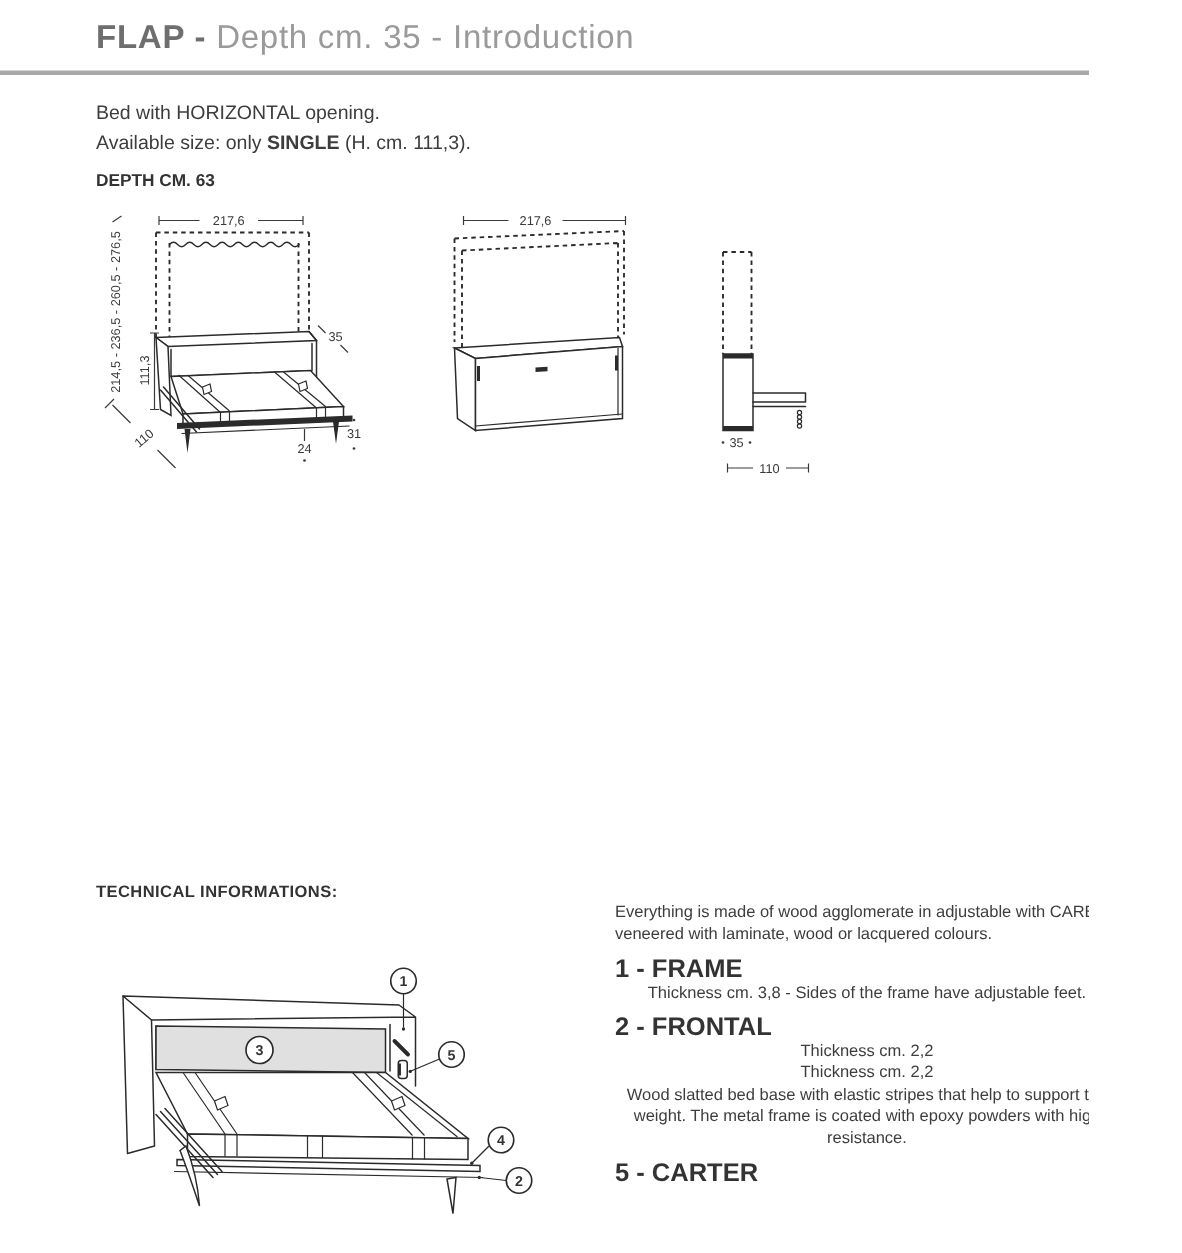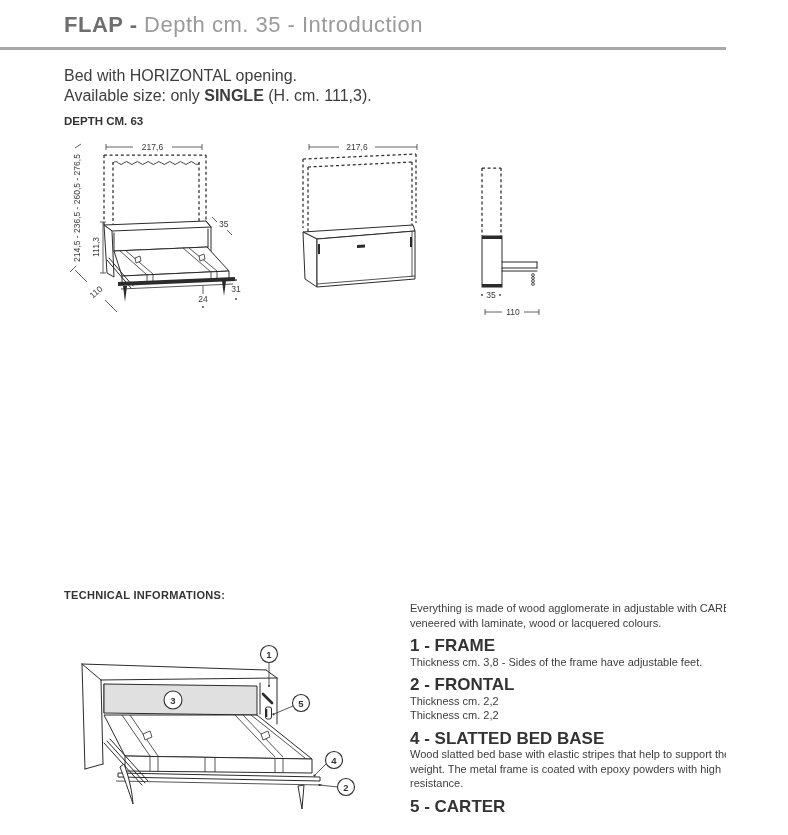--- a/index.html
+++ b/index.html
@@ -6,21 +6,21 @@
   #page{
     position:relative;width:726px;height:835px;background:#ffffff;overflow:hidden;
     font-family:"Liberation Sans", sans-serif;color:#3d3d3d;
   }
   
   .title{position:absolute;left:64px;top:12px;font-size:22px;letter-spacing:.5px;white-space:nowrap;}
   .title .brand{font-weight:bold;color:#6e6e6e;}
   .title .rest{font-weight:normal;color:#9a9a9a;}
   .rule{position:absolute;left:0;top:47px;width:788px;height:3px;background:#a8a8a8;}
   
-  .intro-line{position:absolute;left:64px;font-size:16px;color:#3d3d3d;}
+  .intro-line{position:absolute;left:64px;font-size:13px;color:#3d3d3d;}
   .l1{top:67px;} .l2{top:87px;text-align:center;} 
   .depth-label{position:absolute;left:64px;top:115px;font-size:11.5px;font-weight:bold;color:#333;}
   b{font-weight:bold;}
   
   .draw{position:absolute;}
   #d-open{left:55px;top:130px;}
   #d-closed{left:293px;top:133px;}
   #d-side{left:455px;top:138px;}
   #d-tech{left:75px;top:634px;}
   svg{display:block;}
@@ -32,21 +32,21 @@
   .fillg{fill:#e0e0e0;stroke:#2b2b2b;stroke-width:1;}
   .dim{stroke:#3a3a3a;stroke-width:.8;fill:none;}
   .dimt{font-size:8.5px;fill:#3a3a3a;font-family:"Liberation Sans",sans-serif;}
   .co{fill:#ffffff;stroke:#2b2b2b;stroke-width:1.1;}
   .cot{font-size:9.5px;font-weight:600;fill:#333;text-anchor:middle;font-family:"Liberation Sans",sans-serif;}
   
   .tech-heading{position:absolute;left:64px;top:589px;font-size:11px;font-weight:bold;color:#333;letter-spacing:.3px;}
   .tech-col{position:absolute;left:410px;top:601px;width:336px;font-size:11px;line-height:14.5px;color:#3d3d3d;}
   .tech-col p{margin:0 0 9px 0;}
   .tech-item h4{margin:9px 0 1px 0;font-size:17px;font-weight:bold;color:#333;}
-  .tech-item p{margin:0;}
+  .tech-item p{margin:0;text-align:center;}
 </style>
 </head>
 <body>
 
 <div id="page">
 
   <div class="title">
     <span class="brand">FLAP -</span><span class="rest"> Depth cm. 35 - Introduction</span>
   </div>
   <div class="rule"></div>
@@ -236,21 +236,20 @@
       <p>Thickness cm. 3,8 - Sides of the frame have adjustable feet.</p>
     </div>
     <div class="tech-item">
       <h4>2 - FRONTAL</h4>
       <p>Thickness cm. 2,2</p>
     </div>
     <div class="tech-item">
       <p>Thickness cm. 2,2</p>
     </div>
     <div class="tech-item">
-      <h4>4 - SLATTED BED BASE</h4>
       <p>Wood slatted bed base with elastic stripes that help to support the weight. The metal frame is coated with epoxy powders with high resistance.</p>
     </div>
     <div class="tech-item">
       <h4>5 - CARTER</h4>
 
     </div>
   </div>
 
 </div>
 

